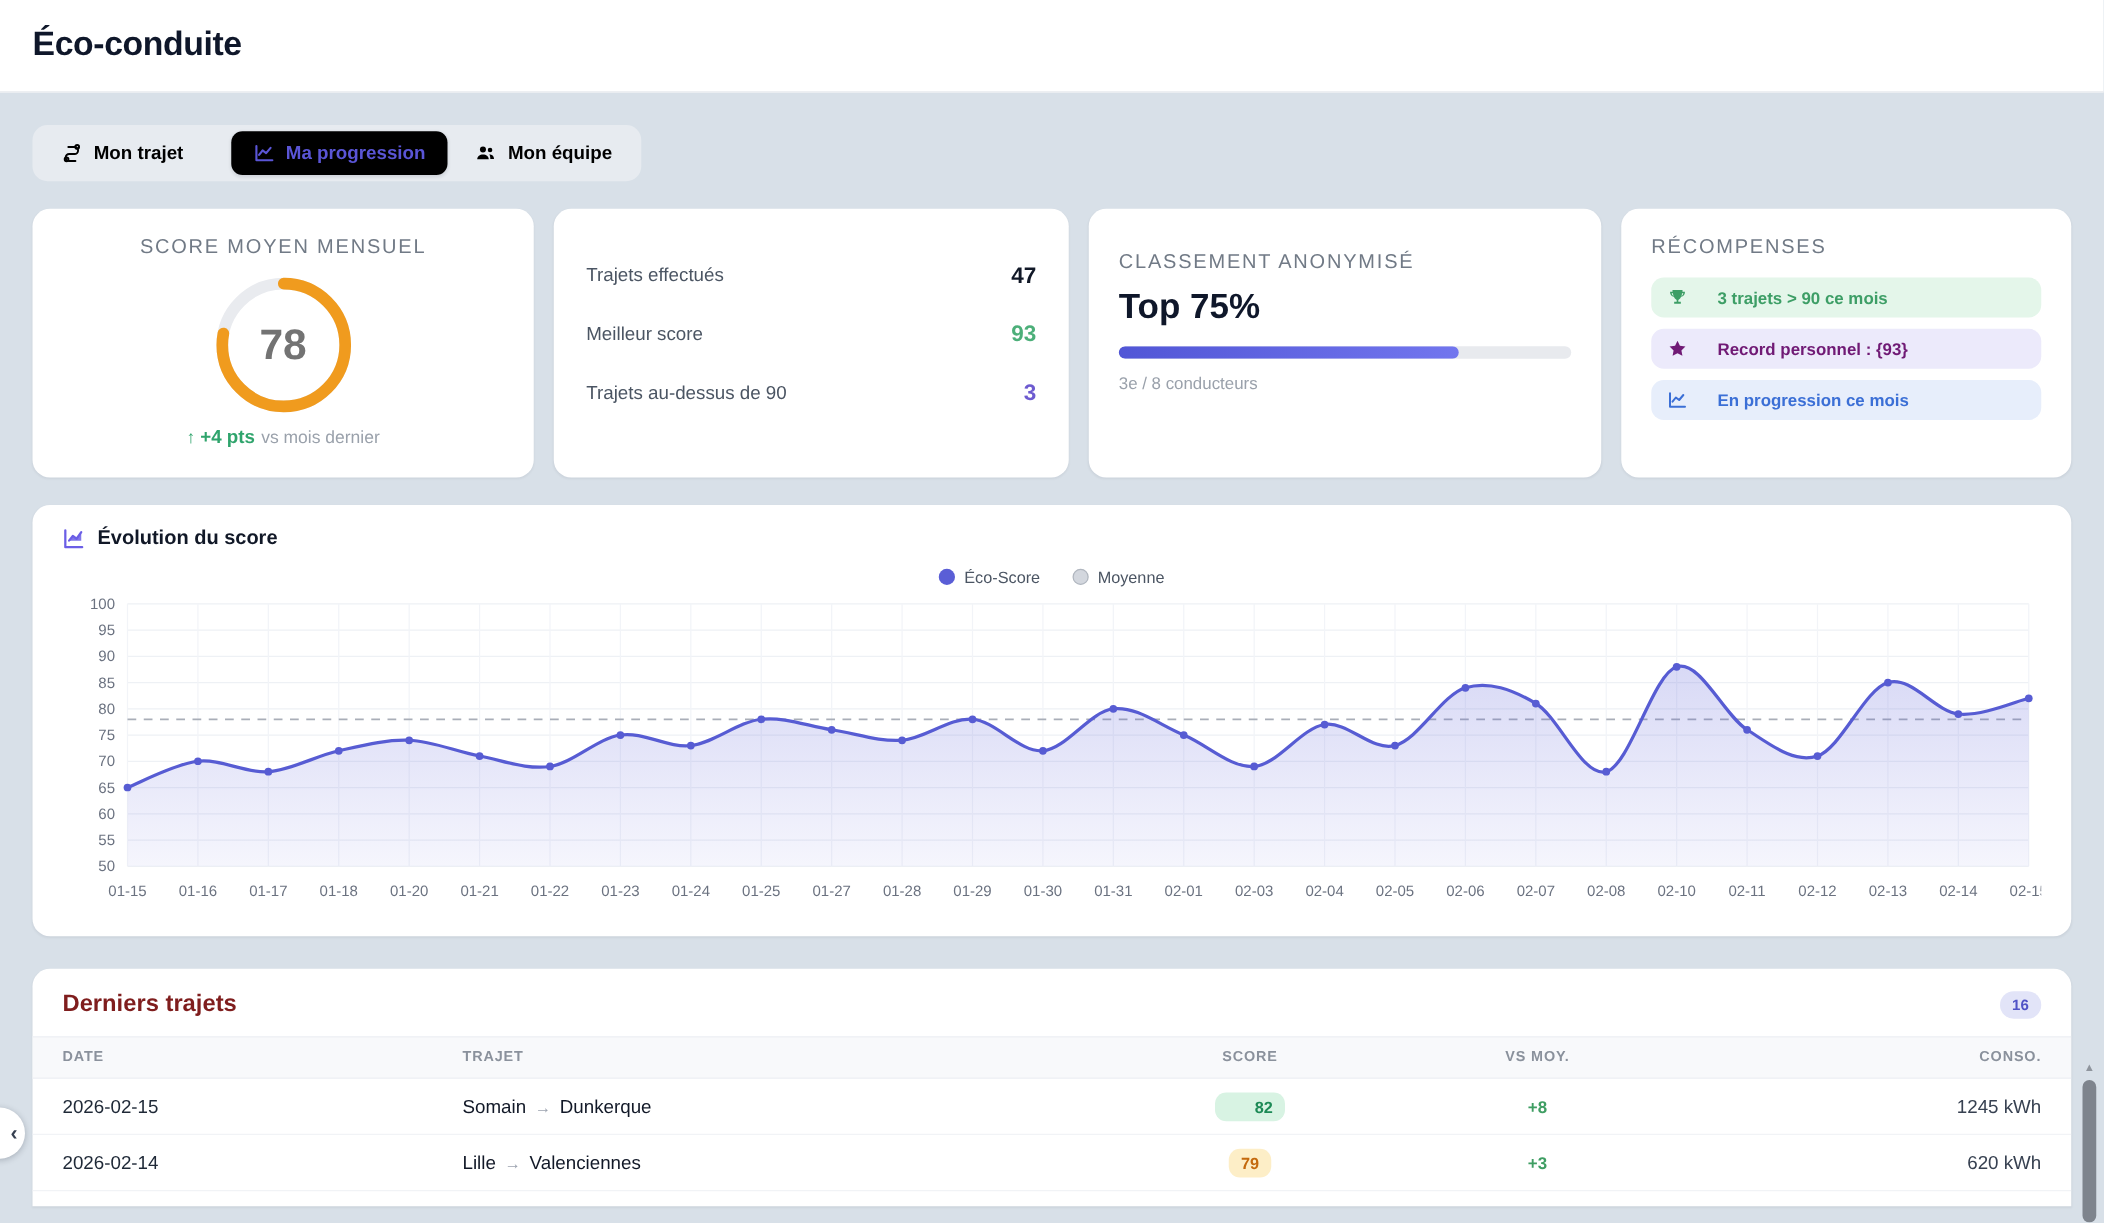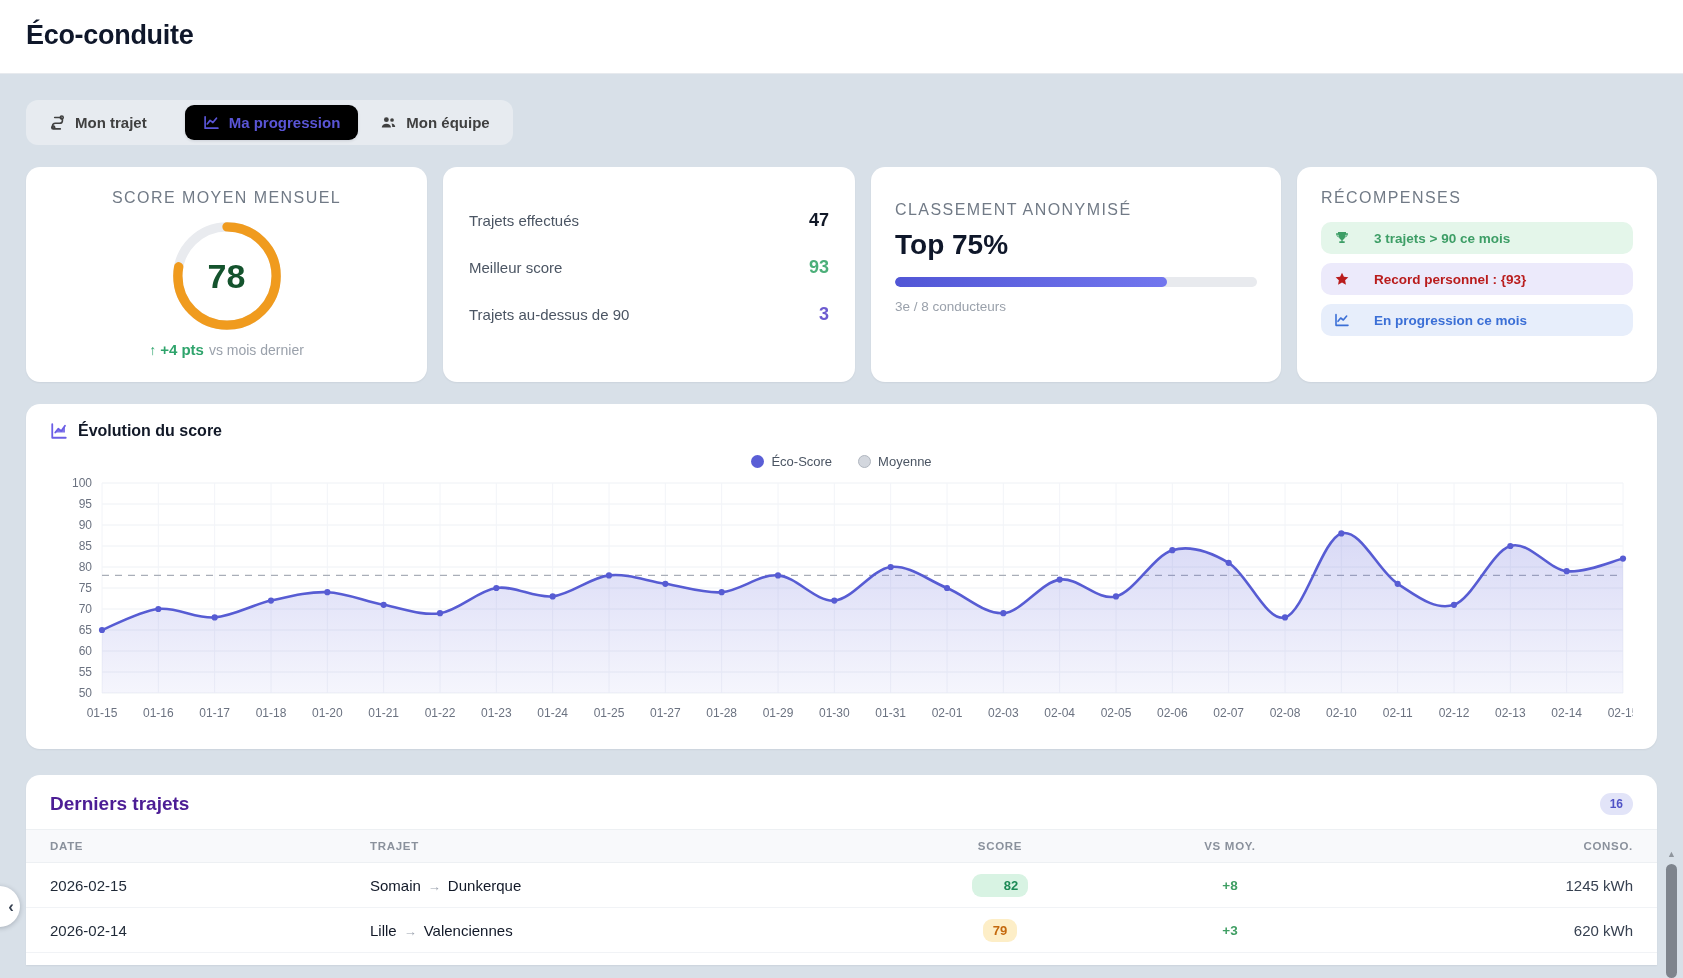--- a/index.html
+++ b/index.html
@@ -13,35 +13,35 @@
   
   .app-header { background:#ffffff; padding:20px 26px 22px; border-bottom:1px solid #e7eaee; }
   .app-title { font-size:27px; font-weight:800; color:#0f172a; letter-spacing:-0.3px; }
   .app-subtitle { font-size:15px; color:#4b5563; margin-top:7px; }
 
   .page { padding:0 26px; }
 
   
   .tabs { display:inline-flex; margin-top:26px; background:#e7ebf0; border-radius:12px; padding:5px; gap:4px; }
   .tab { display:flex; align-items:center; gap:9px; padding:9px 18px; border-radius:9px;
-         font-size:15px; font-weight:600; color:#404040; cursor:pointer; background:transparent; border:none; }
+         font-size:15px; font-weight:600; color:#000000; cursor:pointer; background:transparent; border:none; }
   .tab.active { background:#000000; color:#5a55d6; box-shadow:0 1px 3px rgba(16,24,40,.12);margin-left:16px; }
   .tab svg { width:17px; height:17px; }
 
   
   .cards-row { display:grid; grid-template-columns:401px 412px 410px 1fr; gap:16px; margin-top:22px; }
   .card { background:#ffffff; border-radius:14px; box-shadow:0 1px 2px rgba(16,24,40,.06); padding:22px 24px; height:215px; }
   .card-label { font-size:16px; font-weight:400; color:#717a86; letter-spacing:.09em; }
 
   
   .score-card { text-align:center; }
   .gauge-wrap { position:relative; width:118px; height:118px; margin:10px auto 6px; }
   .gauge-wrap svg { width:118px; height:118px; }
   .gauge-value { position:absolute; inset:0; display:flex; align-items:center; justify-content:center;
-                 font-size:34px; font-weight:800; color:#14532d; }
+                 font-size:34px; font-weight:800; color:#737373; }
   .delta-row { font-size:14px; color:#9aa1ab; }
   .delta-row .arrow { color:#2fa46c; font-weight:700; margin-right:4px; }
   .delta-row .delta { color:#2fa46c; font-weight:800; font-size:15px; margin-right:5px; }
 
   
   .stats-card { padding-top:30px; }
   .stat-row { display:flex; justify-content:space-between; align-items:center; padding:13px 2px; }
   .stat-label { font-size:15px; color:#4b5563; }
   .stat-value { font-size:18px; font-weight:800; }
 
@@ -66,21 +66,21 @@
   .chart-title { font-size:16px; font-weight:800; color:#111827; }
   .legend { display:flex; justify-content:center; gap:26px; margin-top:14px; }
   .legend-item { display:flex; align-items:center; gap:7px; font-size:13px; color:#4b5563; }
   .legend-dot { width:13px; height:13px; border-radius:50%; }
   .chart-svg { width:1583px; height:252px; margin-top:6px; display:block; }
 
   
   .table-card { background:#fff; border-radius:14px 14px 0 0; box-shadow:0 1px 2px rgba(16,24,40,.06);
                 margin-top:26px; padding-top:18px; height:190px; overflow:hidden; }
   .table-title-row { display:flex; justify-content:space-between; align-items:center; padding:0 24px; }
-  .table-title { font-size:19px; font-weight:800; color:#4c1d95; }
+  .table-title { font-size:19px; font-weight:800; color:#7f1d1d; }
   .count-badge { background:#e2e4f8; color:#5053c6; font-size:12px; font-weight:700;
                  padding:4px 10px; border-radius:11px; }
   .thead, .trow { display:grid; grid-template-columns:320px 540px 180px 280px 1fr; align-items:center; padding:0 24px; }
   .thead { margin-top:14px; background:#f8f9fb; border-top:1px solid #edf0f3; border-bottom:1px solid #edf0f3;
            height:34px; }
   .th { font-size:11.5px; font-weight:700; color:#8a919c; letter-spacing:.06em; }
   .th.c, .td.c { text-align:center; }
   .th.r, .td.r { text-align:right; }
   .trow { height:45px; border-bottom:1px solid #f1f3f6; }
   .td-date { font-size:15px; color:#1f2937; }
@@ -180,21 +180,21 @@
 
     <div class="card">
       <div class="card-label">RÉCOMPENSES</div>
       <div class="reward-list" id="reward-list">
           <div class="reward-chip" style="background: rgb(228, 246, 234); color: rgb(61, 158, 102);">
             <svg viewBox="0 0 24 24" fill="currentColor">
               <path d="M6 3h12v2h3c0 3.3-2 5.6-4.6 6.2A6 6 0 0 1 13 14.9V17h3v2.6H8V17h3v-2.1a6 6 0 0 1-3.4-3.7C5 10.6 3 8.3 3 5h3V3zm-1 4c.2 1.4 1 2.6 2.2 3.2A9 9 0 0 1 6.6 7H5zm14 0h-1.6a9 9 0 0 1-.6 3.2C18 9.6 18.8 8.4 19 7z"></path>
             </svg>
             <span>3 trajets &gt; 90 ce mois</span>
           </div>
-          <div class="reward-chip" style="background: rgb(236, 234, 251); color: #b91c1c;">
+          <div class="reward-chip" style="background: rgb(236, 234, 251); color: #701a75;">
             <svg viewBox="0 0 24 24" fill="currentColor">
               <path d="m12 2.5 2.9 6 6.6.9-4.8 4.6 1.2 6.5-5.9-3.2-5.9 3.2 1.2-6.5L2.5 9.4l6.6-.9z"></path>
             </svg>
             <span>Record personnel : {93}</span>
           </div>
           <div class="reward-chip" style="background: rgb(231, 238, 251); color: rgb(59, 111, 214);">
             <svg viewBox="0 0 24 24" fill="none" stroke="currentColor" stroke-width="2.4" stroke-linecap="round" stroke-linejoin="round">
               <path d="M3 4v16h18"></path>
               <path d="m6 14 4-5 4 3 5-6"></path>
             </svg>

